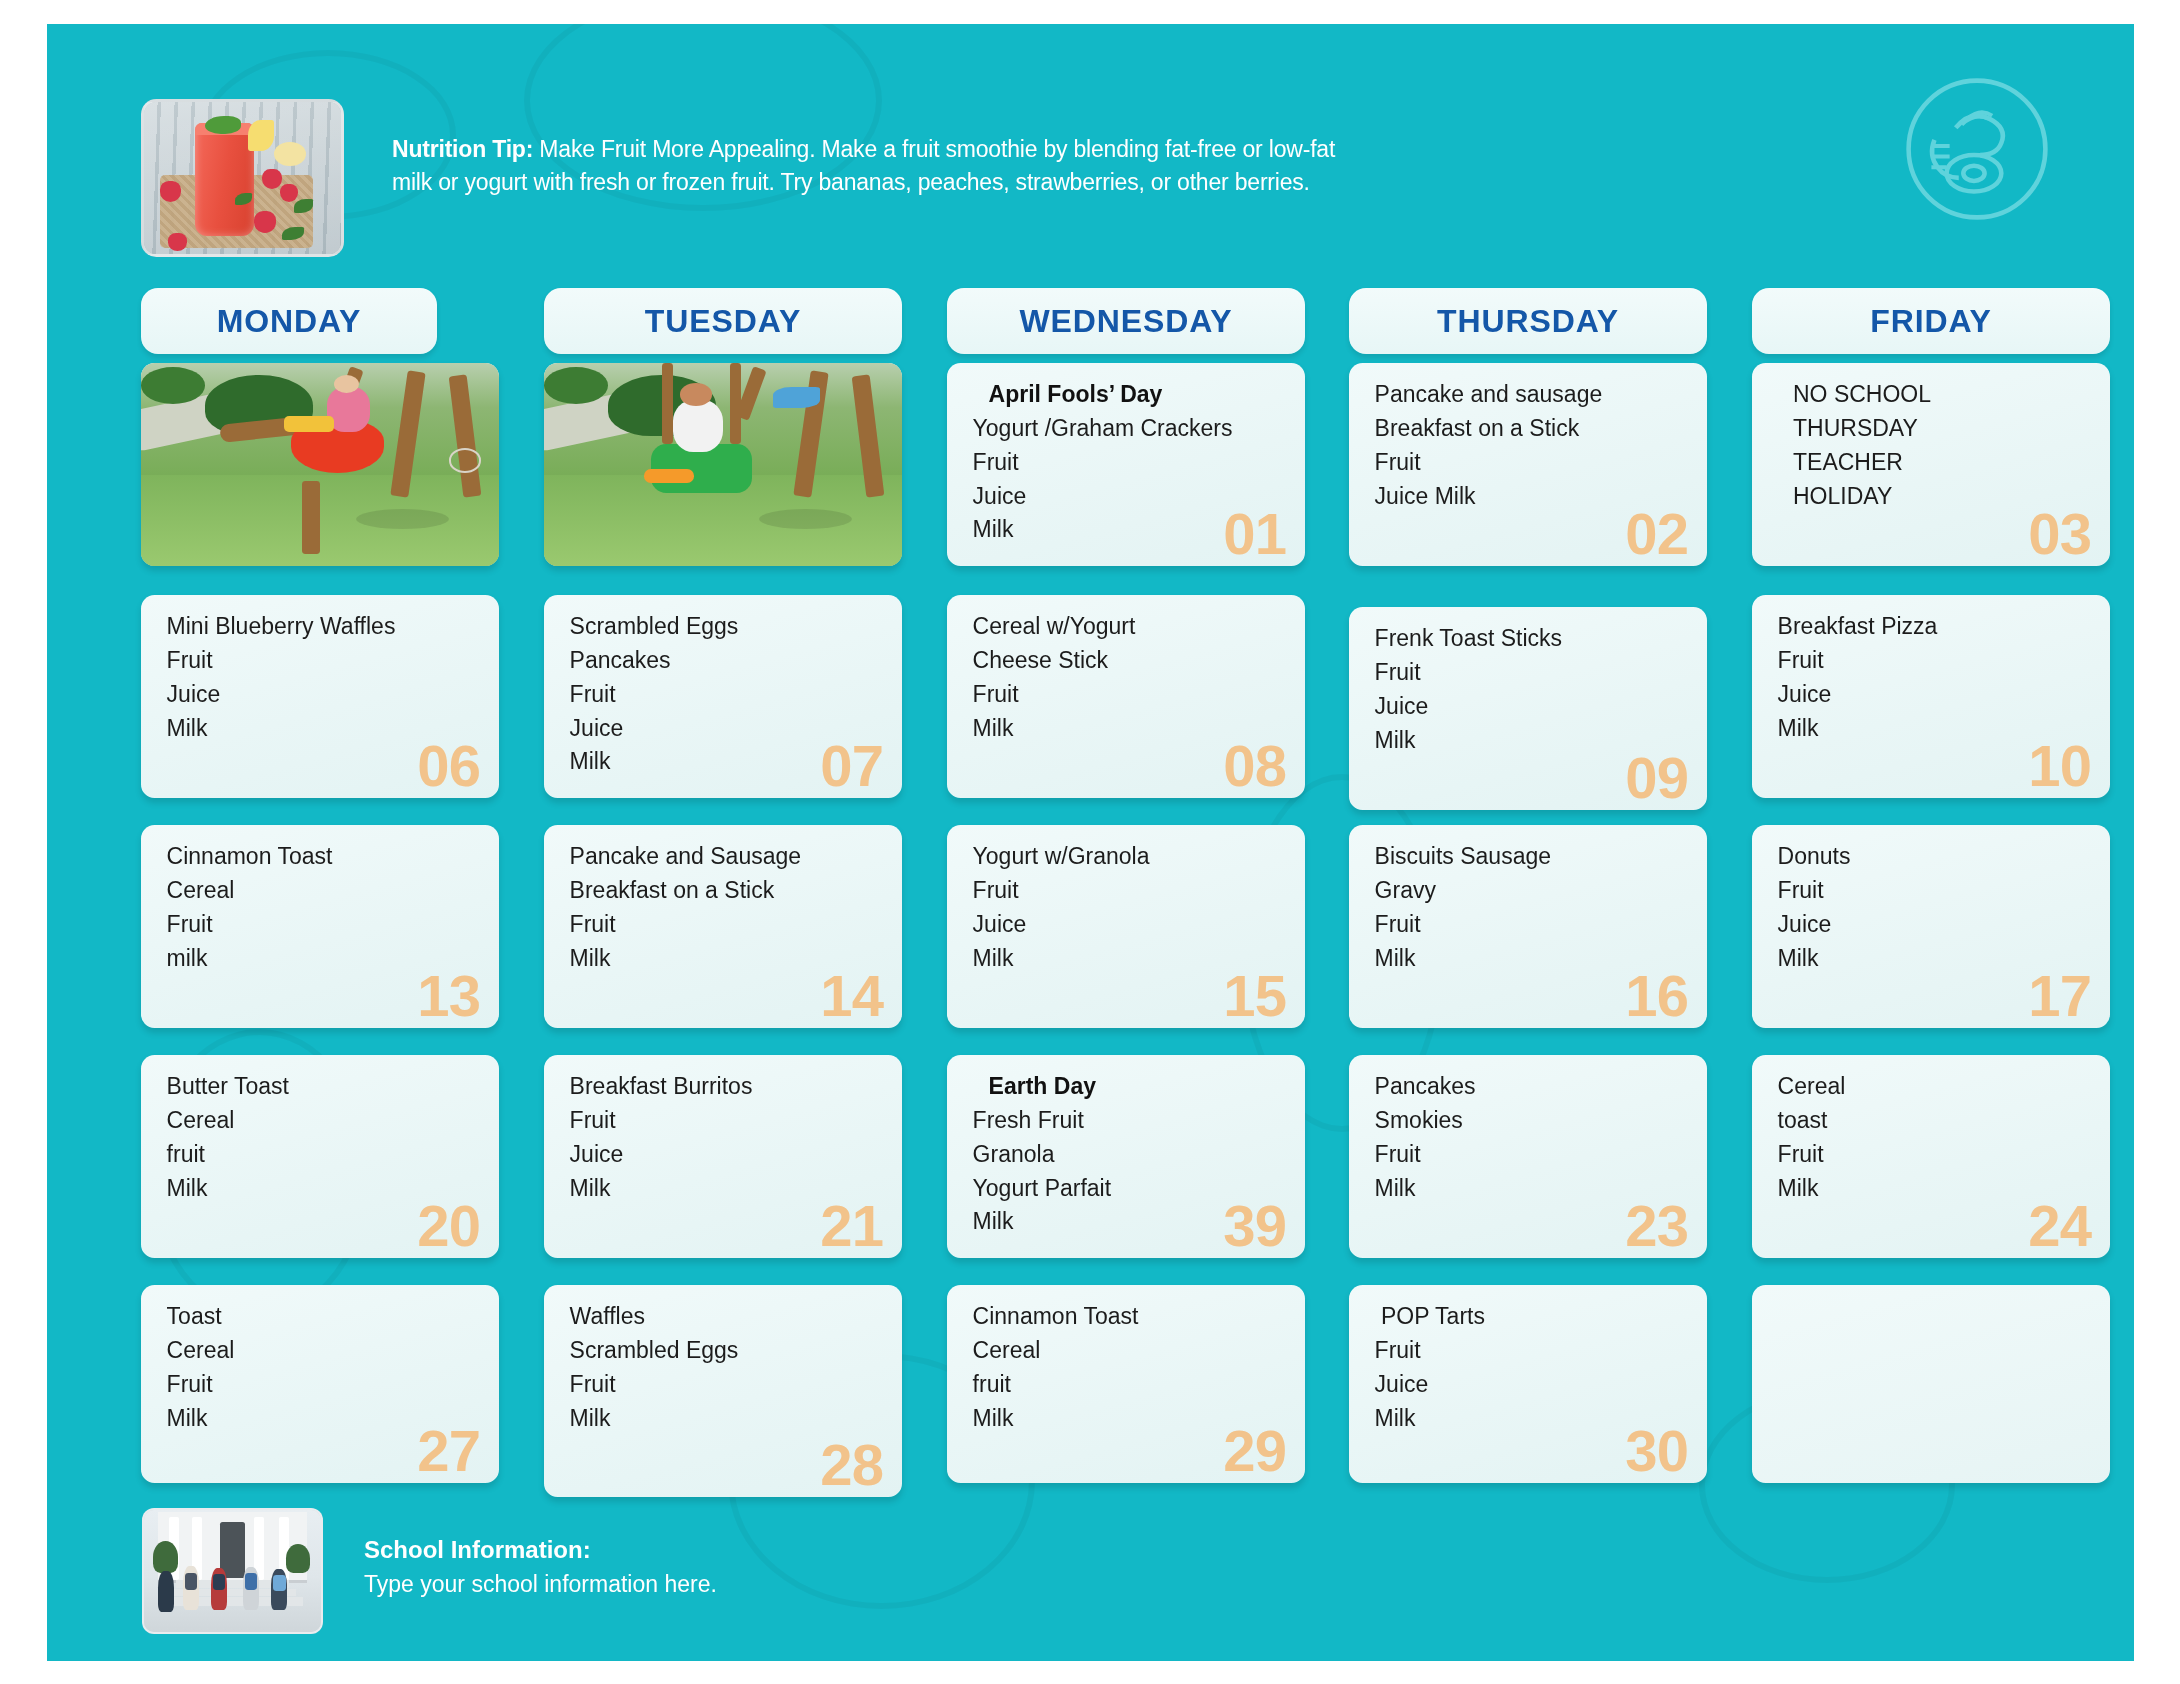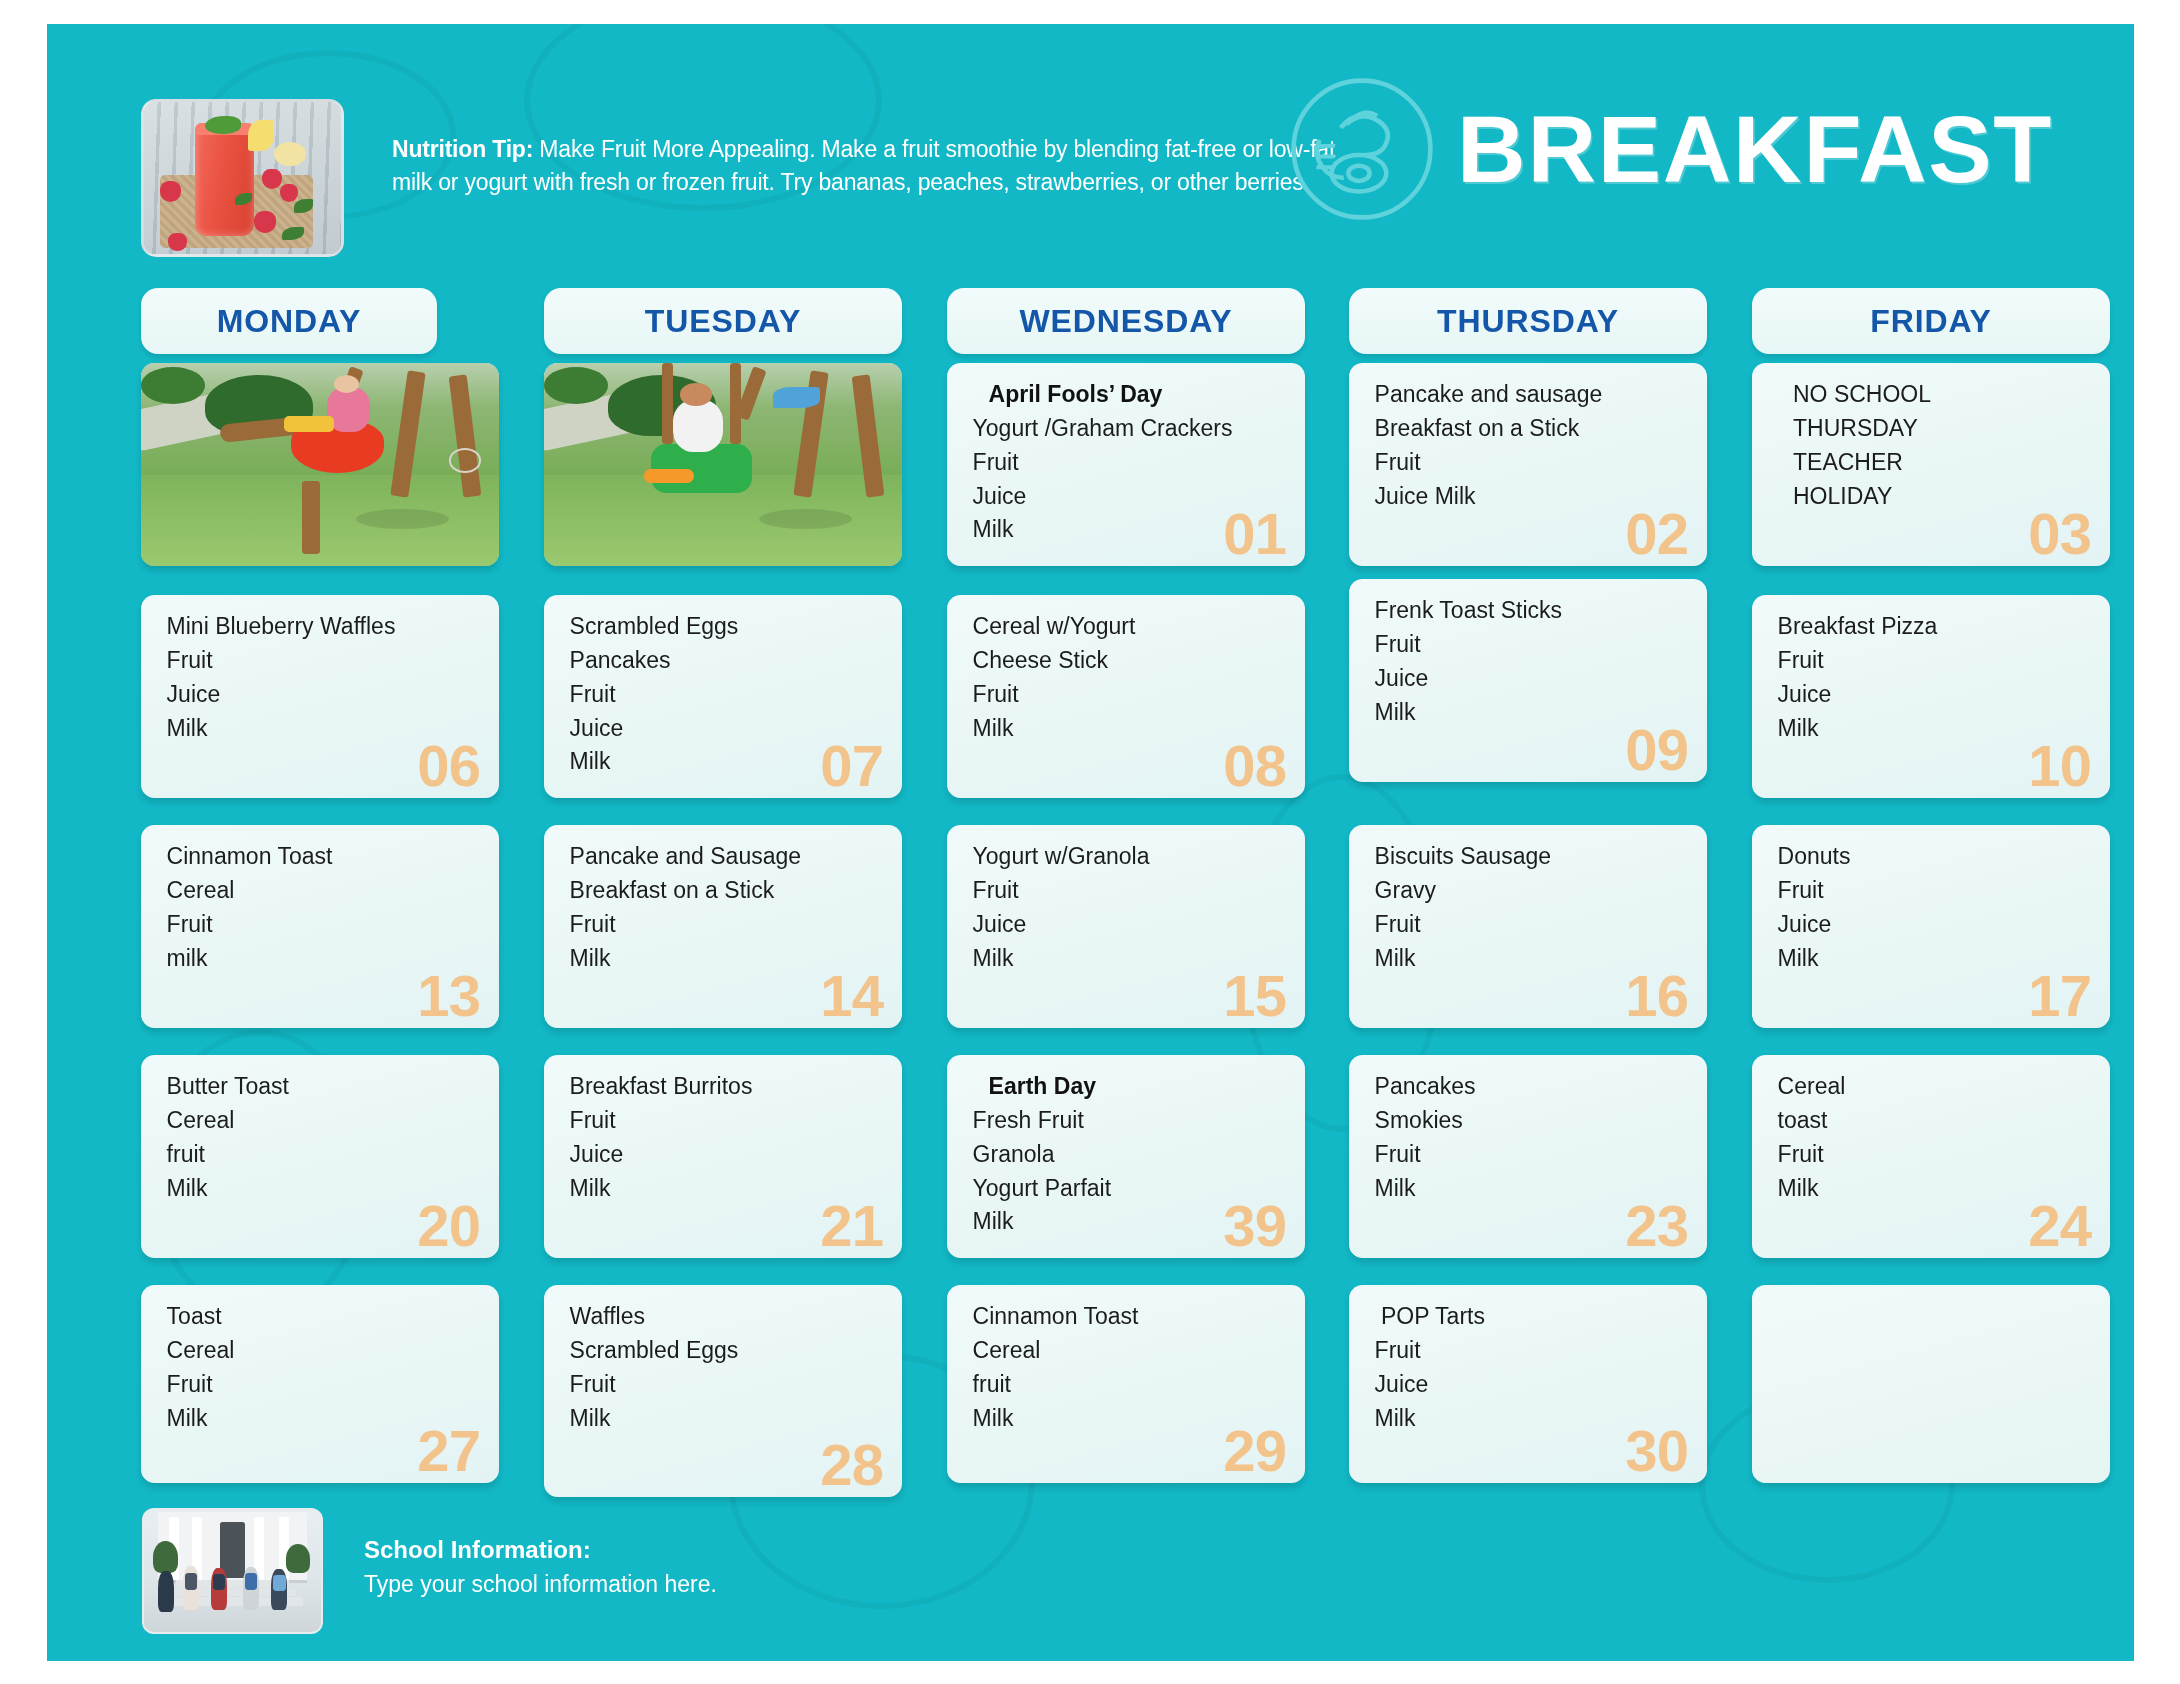--- a/index.html
+++ b/index.html
@@ -210,21 +210,20 @@
       <svg class="brand-icon" viewBox="0 0 100 100">
         <circle cx="50" cy="50" r="45" fill="none" stroke="#5fd3dc" stroke-width="3"></circle>
         <path d="M22 44 q-4 10 2 18 q5 7 14 7" fill="none" stroke="#5fd3dc" stroke-width="3"></path>
         <path d="M20 48 h12 M20 55 h12 M20 62 h10" stroke="#5fd3dc" stroke-width="2.6" fill="none"></path>
         <path d="M36 36 q10 -12 22 -6 q12 6 8 16 q-3 8 -14 8" fill="none" stroke="#5fd3dc" stroke-width="3"></path>
         <path d="M40 34 q8 -8 18 -4" fill="none" stroke="#5fd3dc" stroke-width="2.6"></path>
         <path d="M44 30 q8 -7 16 -2" fill="none" stroke="#5fd3dc" stroke-width="2.6"></path>
         <ellipse cx="48" cy="66" rx="18" ry="12" fill="none" stroke="#5fd3dc" stroke-width="3"></ellipse>
         <ellipse cx="48" cy="66" rx="7" ry="5" fill="none" stroke="#5fd3dc" stroke-width="3"></ellipse>
       </svg>
-      <div class="brand-word">BREAKFAST</div>
     </div>
   </div>
 
   <div id="daybar">
       <div class="daypill" style="left: 94px; width: 296px;">
         <span>MONDAY</span>
       </div>
       <div class="daypill" style="left: 497px; width: 358px;">
         <span>TUESDAY</span>
       </div>
@@ -299,21 +298,21 @@
         <div class="daynum">06</div>
       </div>
       <div class="cell" style="left: 497px; top: 232px; width: 358px; height: 203px;">
         <div class="menu"><div>Scrambled Eggs</div><div>Pancakes</div><div>Fruit</div><div>Juice</div><div>Milk</div></div>
         <div class="daynum">07</div>
       </div>
       <div class="cell" style="left: 900px; top: 232px; width: 358px; height: 203px;">
         <div class="menu"><div>Cereal w/Yogurt</div><div>Cheese Stick</div><div>Fruit</div><div>Milk</div></div>
         <div class="daynum">08</div>
       </div>
-      <div class="cell" style="left: 1302px; top: 216px; width: 358px; height: 203px;">
+      <div class="cell" style="left: 1302px; top: 244px; width: 358px; height: 203px;">
         <div class="menu"><div>Frenk Toast Sticks</div><div>Fruit</div><div>Juice</div><div>Milk</div></div>
         <div class="daynum">09</div>
       </div>
       <div class="cell" style="left: 1705px; top: 232px; width: 358px; height: 203px;">
         <div class="menu"><div>Breakfast Pizza</div><div>Fruit</div><div>Juice</div><div>Milk</div></div>
         <div class="daynum">10</div>
       </div>
       <div class="cell" style="left: 94px; top: 462px; width: 358px; height: 203px;">
         <div class="menu"><div>Cinnamon Toast</div><div>Cereal</div><div>Fruit</div><div>milk</div></div>
         <div class="daynum">13</div>

